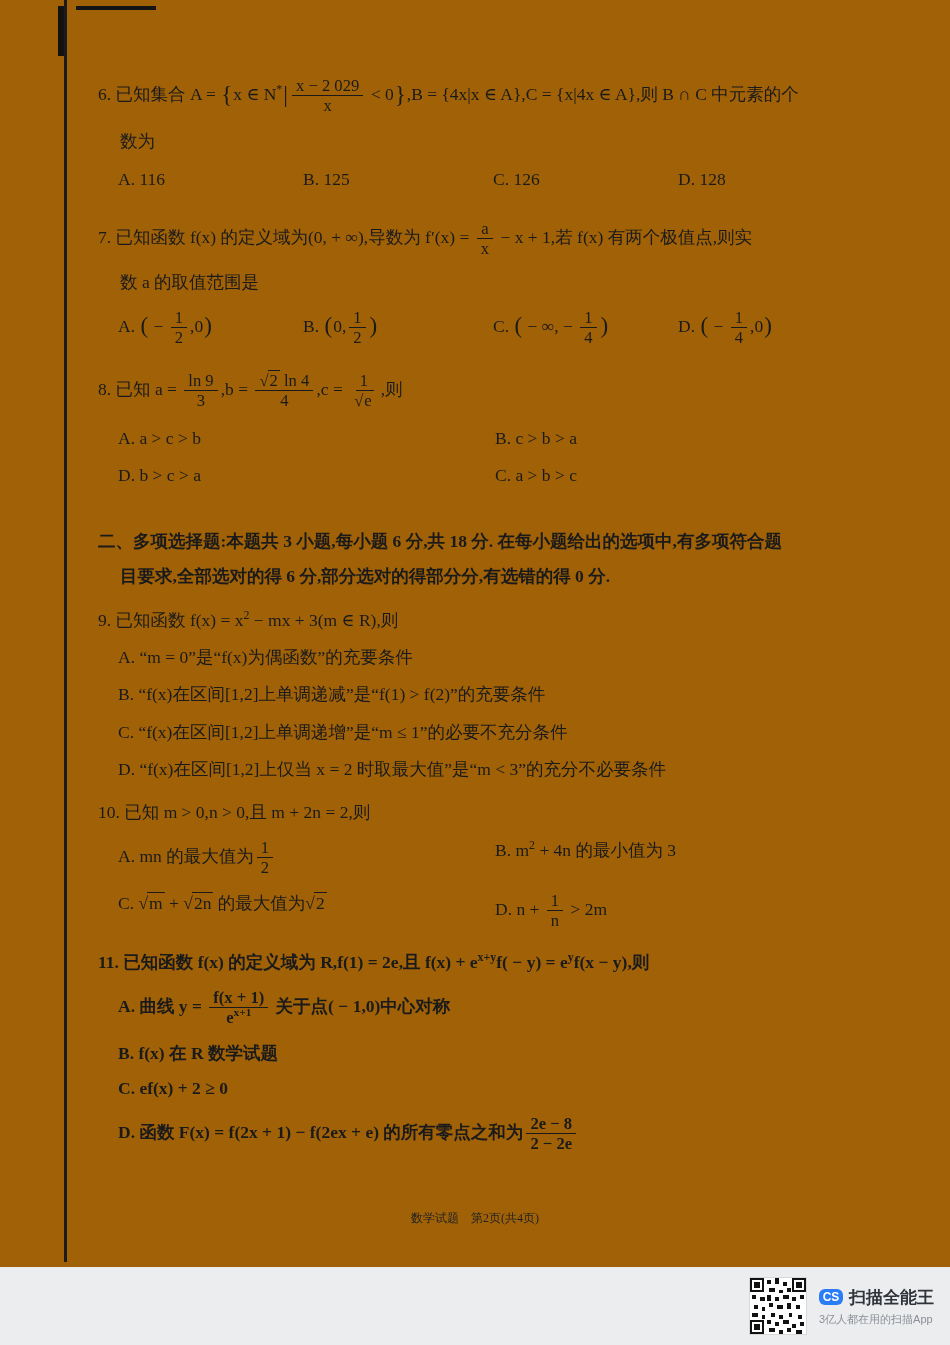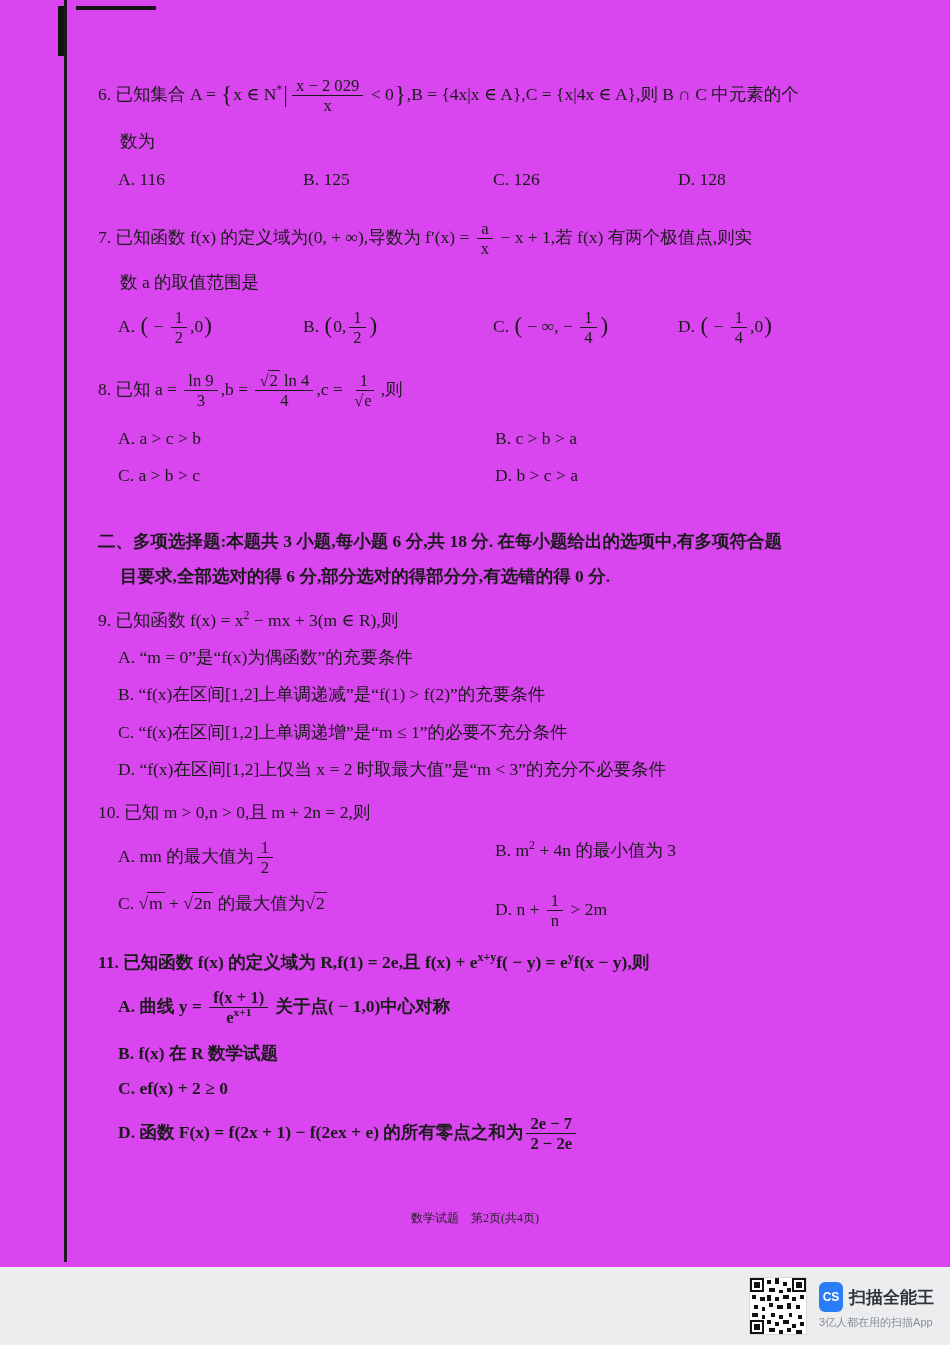--- a/index.html
+++ b/index.html
@@ -1,19 +1,19 @@
 <!DOCTYPE html>
 <html><head>
 <meta charset="utf-8">
 <style>
   * { box-sizing: border-box; }
   html,body { margin:0; padding:0; background:#e7e8ea; }
   .page {
     position:relative; width:950px; height:1345px; margin:0 auto;
-    background:#d946ef; overflow:hidden;
+    background:#a16207; overflow:hidden;
     font-family:"Liberation Serif","DejaVu Serif",serif;
     color:#1a1a1a;
   }
   
   .vblob { position:absolute; left:58px; top:6px; width:9px; height:50px; background:#121212; }
   .htick { position:absolute; left:76px; top:6px; width:80px; height:4px; background:#141414; }
   .vline { position:absolute; left:64px; top:0; width:3px; height:1262px; background:#1b1b1b; }
 
   .content { position:absolute; left:98px; top:76px; width:822px; font-size:17.5px; line-height:1.45; }
   .qline { white-space:nowrap; }
@@ -45,21 +45,21 @@
   .footer { position:absolute; left:0; top:1210px; width:100%; text-align:center; font-size:12px; color:#222; }
 
   .bottom-band { position:absolute; left:0; bottom:0; width:100%; height:78px; background:#ecedef; }
   .watermark { position:absolute; right:16px; bottom:10px; display:flex; align-items:center; gap:12px; }
   .qr { background:#fff; border:1px solid #d8d8d8; }
   .wm-text { display:flex; flex-direction:column; }
   .wm-name { display:flex; align-items:center; gap:6px; font-size:17px; font-weight:bold; color:#30343a;
              font-family:"Liberation Sans","DejaVu Sans",sans-serif; }
   .cs-badge {
     display:inline-flex; align-items:center; justify-content:center;
-    width:24px; height:30px; border-radius:6px; color:#fff; font-size:12px; font-weight:bold;
+    width:24px; height:16px; border-radius:6px; color:#fff; font-size:12px; font-weight:bold;
     font-family:"Liberation Sans","DejaVu Sans",sans-serif; background:#2a7cf7;
   }
   .tagline { font-size:11px; color:#8a8f96; margin-top:3px;
              font-family:"Liberation Sans","DejaVu Sans",sans-serif; }
 </style>
 </head>
 <body>
 
 <div class="page">
 
@@ -118,22 +118,22 @@
             <span class="den">4</span>
           </span>,c = <span class="frac">
             <span class="num">1</span>
             <span class="den"><span class="sqrt"><span class="radsign">√</span><span class="radicand">e</span></span></span>
           </span>,则</div>
       <div class="opts cols2 mt16">
         <span>A. a &gt; c &gt; b</span>
         <span>B. c &gt; b &gt; a</span>
       </div>
       <div class="opts cols2 mt12">
+        <span>D. b &gt; c &gt; a</span>
         <span>C. a &gt; b &gt; c</span>
-        <span>D. b &gt; c &gt; a</span>
       </div>
     </div>
 
     <div class="qline bold mt40">二、多项选择题:本题共 3 小题,每小题 6 分,共 18 分. 在每小题给出的选项中,有多项符合题</div>
     <div class="qline bold cont mt10">目要求,全部选对的得 6 分,部分选对的得部分分,有选错的得 0 分.</div>
 
     <div class="mt18">
       <div class="qline">9. 已知函数 f(x) = x<sup>2</sup> − mx + 3(m ∈ R),则</div>
       <div class="optline mt12">A. “m = 0”是“f(x)为偶函数”的充要条件</div>
       <div class="optline mt12">B. “f(x)在区间[1,2]上单调递减”是“f(1) &gt; f(2)”的充要条件</div>
@@ -161,21 +161,21 @@
 
     <div class="mt20">
       <div class="qline">11. 已知函数 f(x) 的定义域为 R,f(1) = 2e,且 f(x) + e<sup>x+y</sup>f( − y) = e<sup>y</sup>f(x − y),则</div>
       <div class="optline mt12">A. 曲线 y = <span class="frac">
             <span class="num">f(x + 1)</span>
             <span class="den">e<sup>x+1</sup></span>
           </span> 关于点( − 1,0)中心对称</div>
       <div class="optline mt14">B. f(x) 在 R 数学试题</div>
       <div class="optline mt10">C. ef(x) + 2 ≥ 0</div>
       <div class="optline mt12">D. 函数 F(x) = f(2x + 1) − f(2ex + e) 的所有零点之和为<span class="frac">
-            <span class="num">2e − 7</span>
+            <span class="num">2e − 8</span>
             <span class="den">2 − 2e</span>
           </span></div>
     </div>
 
   </div>
 
   <div class="footer">数学试题　第2页(共4页)</div>
 
   <div class="bottom-band">
     <div class="watermark">

